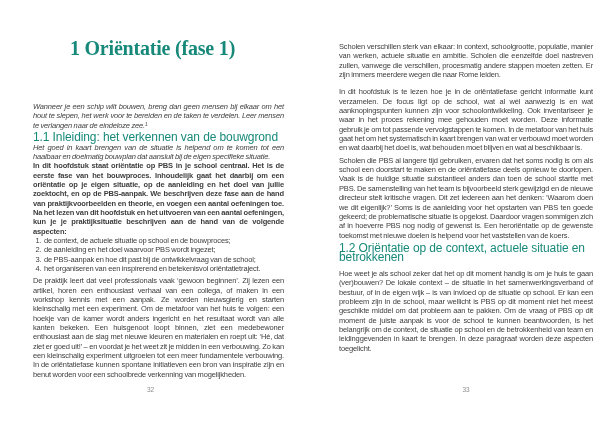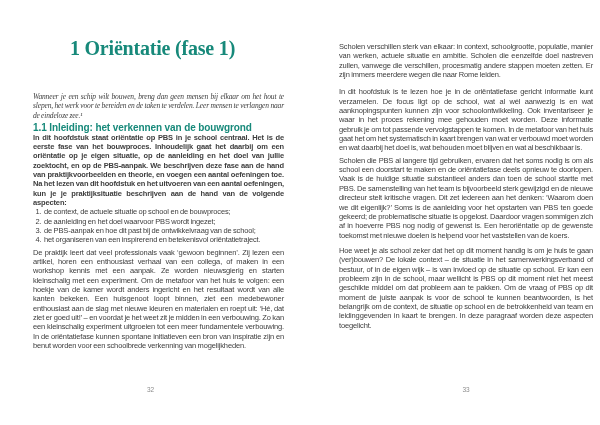--- a/index.html
+++ b/index.html
@@ -39,25 +39,25 @@
   .txt {
     font-size:7.5px;
     line-height:9.35px;
     letter-spacing:-0.15px;
     word-spacing:-0.4px;
     text-align:justify;
     color:var(--body);
   }
   .italic { font-style:italic; }
 
-  .intro-quote { margin-top:32px;font-family:Liberation Serif, serif; }
+  .intro-quote { margin-top:42px; }
   .sec-heading {
-    font-size:10px;
+    font-size:12px;
     line-height:9.5px;
-    font-weight:bold;
+    font-weight:normal;
     letter-spacing:-0.1px;
     color:var(--teal);
   }
   .h-1-1 { margin-top:3px; }
   .lead-1-1 { margin-top:0; }
   .para-1 { margin-top:0;font-weight:bold; }
 
   ol.num-list {
     list-style:decimal outside;
     padding-left:10px;
@@ -91,20 +91,21 @@
 
 <div class="spread">
 
   <div class="page page-left">
     <h1 class="chapter-title">1 Oriëntatie (fase 1)</h1>
 
     <p class="txt italic intro-quote">Wanneer je een schip wilt bouwen, breng dan geen mensen bij elkaar om het hout te slepen, het werk voor te bereiden en de taken te verdelen. Leer mensen te verlangen naar de eindeloze zee.¹</p>
 
     <h2 class="sec-heading h-1-1">1.1 Inleiding: het verkennen van de bouwgrond</h2>
 
+    <p class="txt italic lead-1-1">Het goed in kaart brengen van de situatie is helpend om te komen tot een haalbaar en doelmatig bouwplan dat aansluit bij de eigen specifieke situatie.</p>
 
     <p class="txt para-1">In dit hoofdstuk staat oriëntatie op PBS in je school centraal. Het is de eerste fase van het bouwproces. Inhoudelijk gaat het daarbij om een oriëntatie op je eigen situatie, op de aanleiding en het doel van jullie zoektocht, en op de PBS-aanpak. We beschrijven deze fase aan de hand van praktijkvoorbeelden en theorie, en voegen een aantal oefeningen toe. Na het lezen van dit hoofdstuk en het uitvoeren van een aantal oefeningen, kun je je praktijksituatie beschrijven aan de hand van de volgende aspecten:</p>
 
     <ol class="txt num-list">
       <li>de context, de actuele situatie op school en de bouwproces;</li>
       <li>de aanleiding en het doel waarvoor PBS wordt ingezet;</li>
       <li>de PBS-aanpak en hoe dit past bij de ontwikkelvraag van de school;</li>
       <li>het organiseren van een inspirerend en betekenisvol oriëntatietraject.</li>
     </ol>
 
@@ -113,20 +114,21 @@
     <div class="page-number">32</div>
   </div>
 
   <div class="page page-right">
     <p class="txt para-r1a">Scholen verschillen sterk van elkaar: in context, schoolgrootte, populatie, manier van werken, actuele situatie en ambitie. Scholen die eenzelfde doel nastreven zullen, vanwege die verschillen, procesmatig andere stappen moeten zetten. Er zijn immers meerdere wegen die naar Rome leiden.</p>
 
     <p class="txt para-r1b">In dit hoofdstuk is te lezen hoe je in de oriëntatiefase gericht informatie kunt verzamelen. De focus ligt op de school, wat al wél aanwezig is en wat aanknopingspunten kunnen zijn voor schoolontwikkeling. Ook inventariseer je waar in het proces rekening mee gehouden moet worden. Deze informatie gebruik je om tot passende vervolgstappen te komen. In de metafoor van het huis gaat het om het systematisch in kaart brengen van wat er verbouwd moet worden en wat daarbij het doel is, wat behouden moet blijven en wat al beschikbaar is.</p>
 
     <p class="txt para-r2">Scholen die PBS al langere tijd gebruiken, ervaren dat het soms nodig is om als school een doorstart te maken en de oriëntatiefase deels opnieuw te doorlopen. Vaak is de huidige situatie substantieel anders dan toen de school startte met PBS. De samenstelling van het team is bijvoorbeeld sterk gewijzigd en de nieuwe directeur stelt kritische vragen. Dit zet iedereen aan het denken: ‘Waarom doen we dit eigenlijk?’ Soms is de aanleiding voor het opstarten van PBS ten goede gekeerd; de problematische situatie is opgelost. Daardoor vragen sommigen zich af in hoeverre PBS nog nodig of gewenst is. Een heroriëntatie op de gewenste toekomst met nieuwe doelen is helpend voor het vaststellen van de koers.</p>
 
+    <h2 class="sec-heading h-1-2">1.2 Oriëntatie op de context, actuele situatie en betrokkenen</h2>
 
 
     <p class="txt para-r3">Hoe weet je als school zeker dat het op dit moment handig is om je huis te gaan (ver)bouwen? De lokale context – de situatie in het samenwerkingsverband of bestuur, of in de eigen wijk – is van invloed op de situatie op school. Er kan een probleem zijn in de school, maar wellicht is PBS op dit moment niet het meest geschikte middel om dat probleem aan te pakken. Om de vraag of PBS op dit moment de juiste aanpak is voor de school te kunnen beantwoorden, is het belangrijk om de context, de situatie op school en de betrokkenheid van team en leidinggevenden in kaart te brengen. In deze paragraaf worden deze aspecten toegelicht.</p>
 
     <div class="page-number">33</div>
   </div>
 
 </div>
 
 </body></html>

